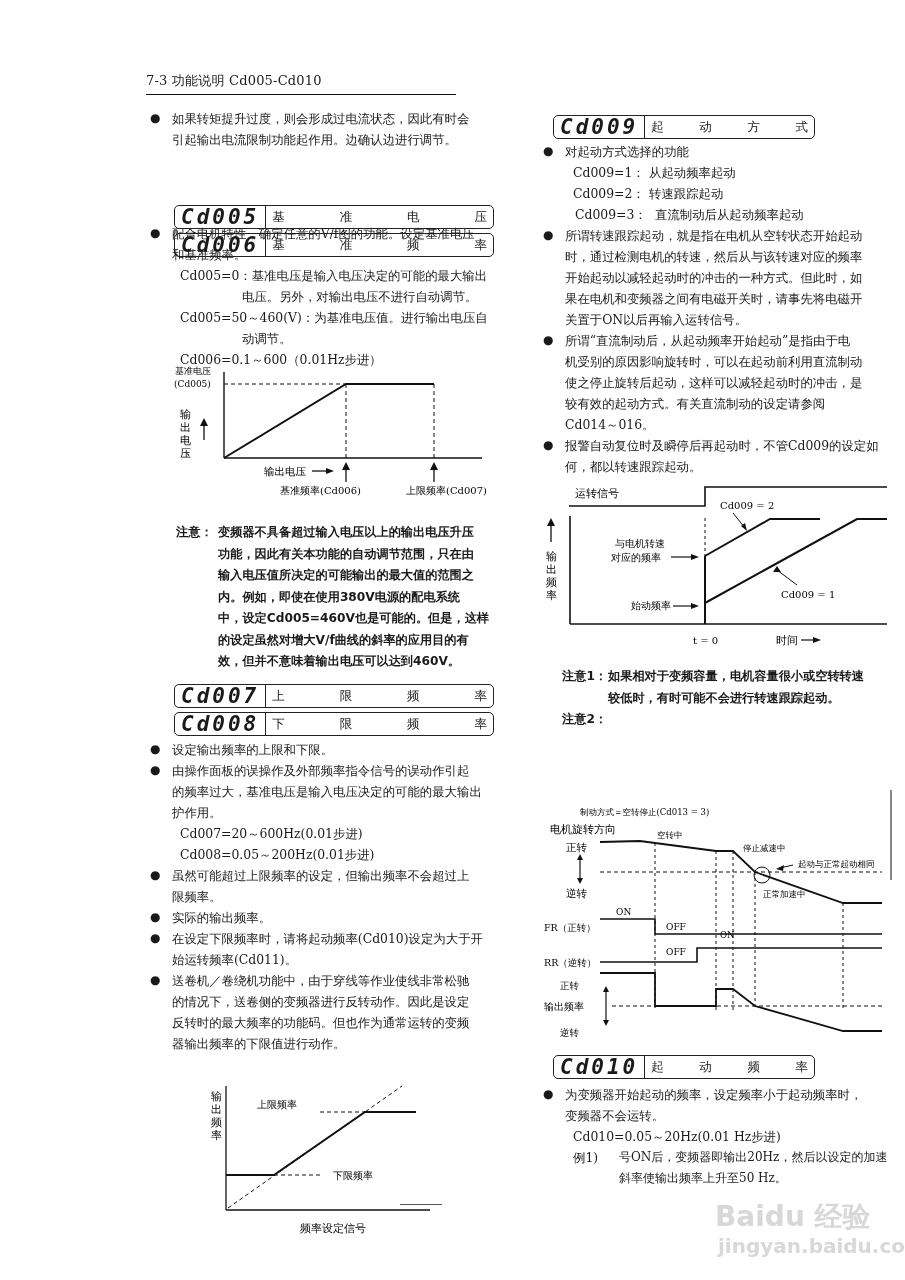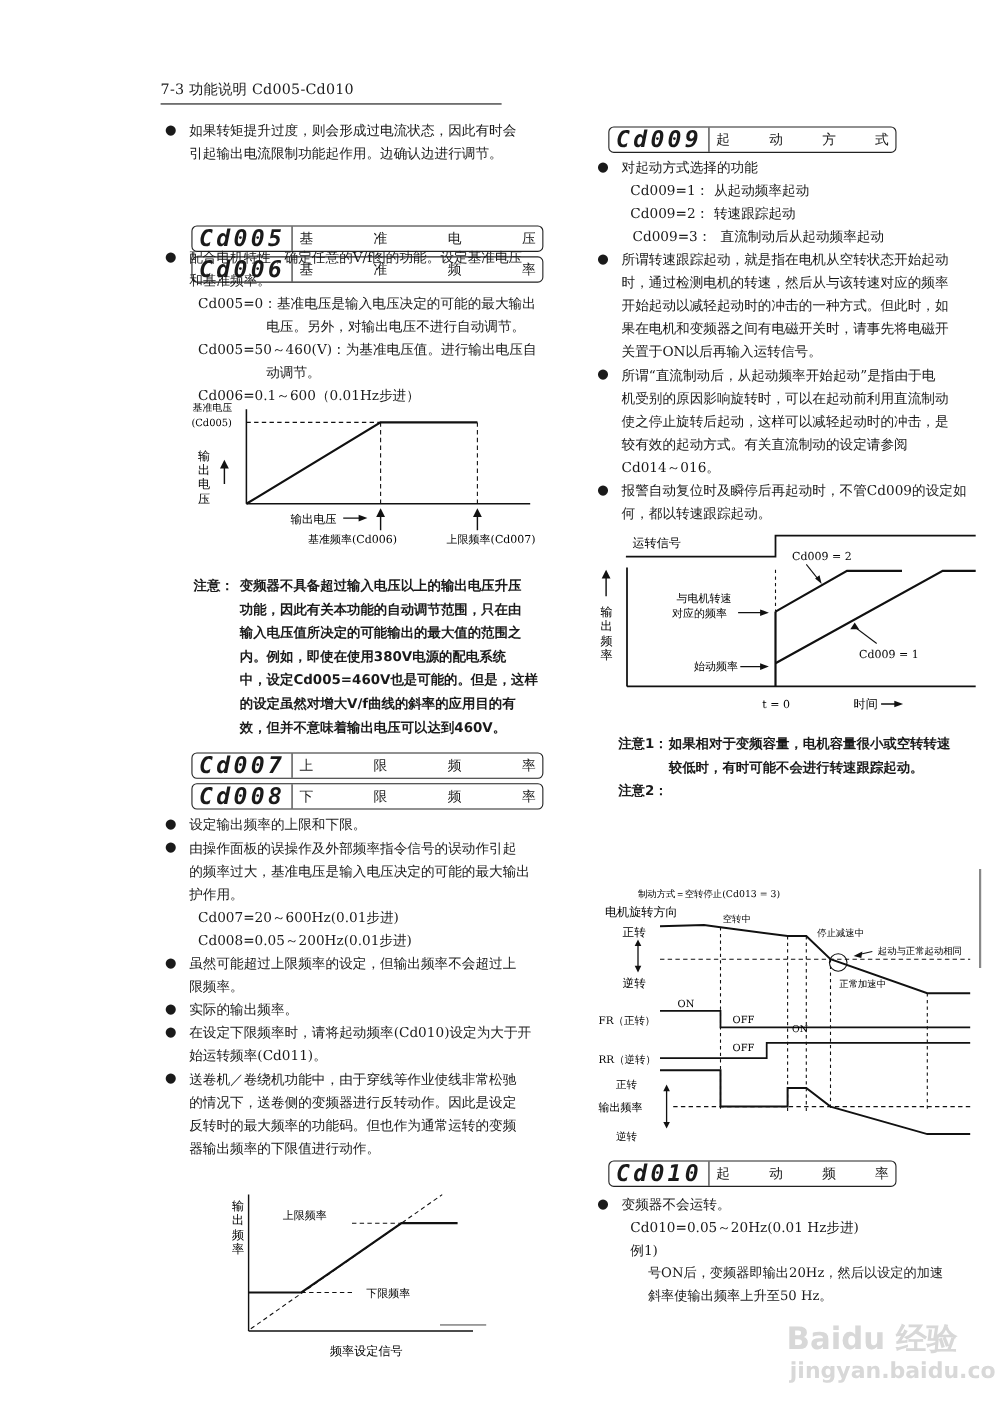--- a/index.html
+++ b/index.html
@@ -310,24 +310,25 @@
       <span>起</span>
         <span>动</span>
         <span>频</span>
         <span>率</span>
     </span>
   </div>
 </div>
 
 <div class="abs p" style="left:543px;top:1084px;width:355px;">
   <div class="bul">
+    <div>为变频器开始起动的频率，设定频率小于起动频率时，</div>
       <div>变频器不会运转。</div>
   </div>
   <div style="padding-left:30px;">Cd010=0.05～20Hz(0.01 Hz步进)</div>
-  <div style="padding-left:30px;display:flex;flex-direction:column;">
+  <div style="padding-left:30px;display:flex;">
     <span style="width:30px;flex:none;">例1)</span>
     <div style="font-size:12px;">
         <div style="padding-left:16px;">号ON后，变频器即输出20Hz，然后以设定的加速</div>
         <div style="padding-left:16px;">斜率使输出频率上升至50 Hz。</div>
       </div>
   </div>
 </div>
 
 <div class="abs" style="left:400px;top:1204px;width:42px;height:1px;background:#555;"></div>
 <div class="abs pagenum">-46-</div>

